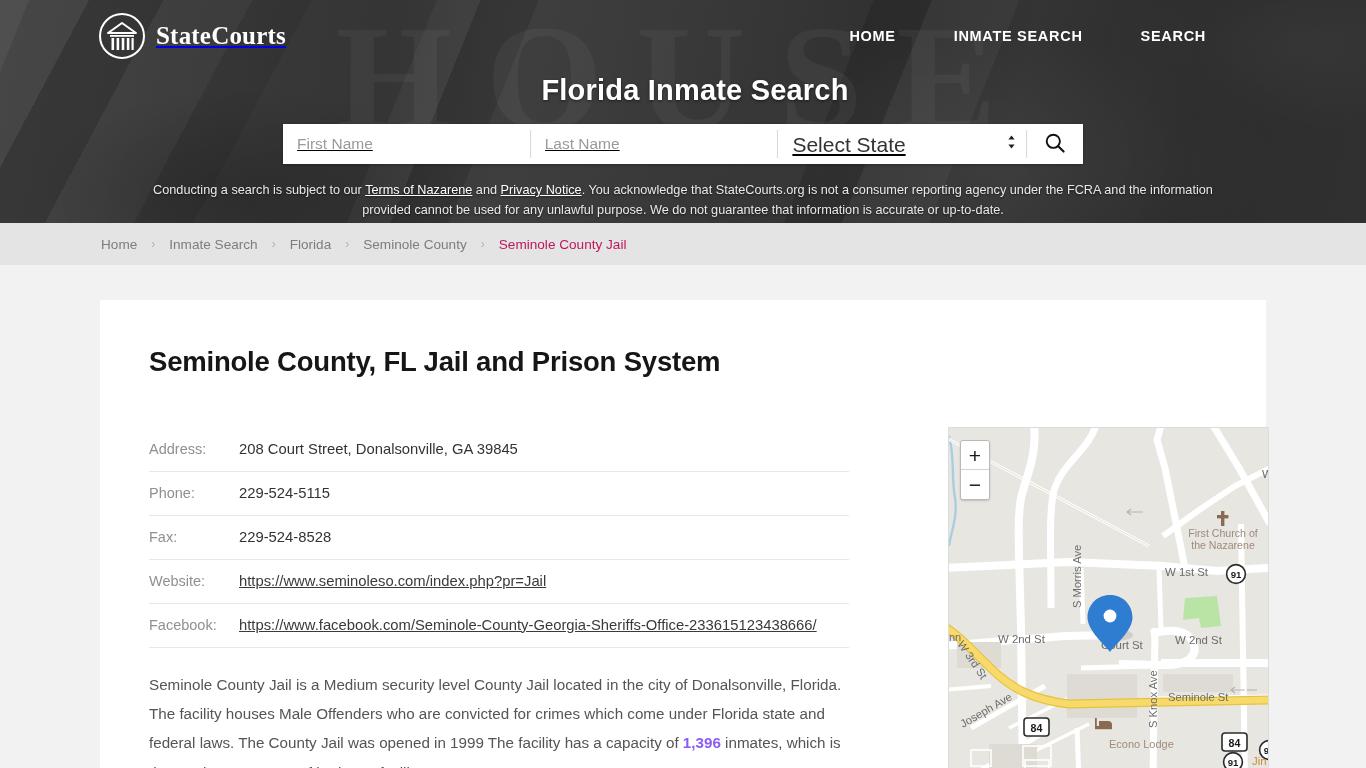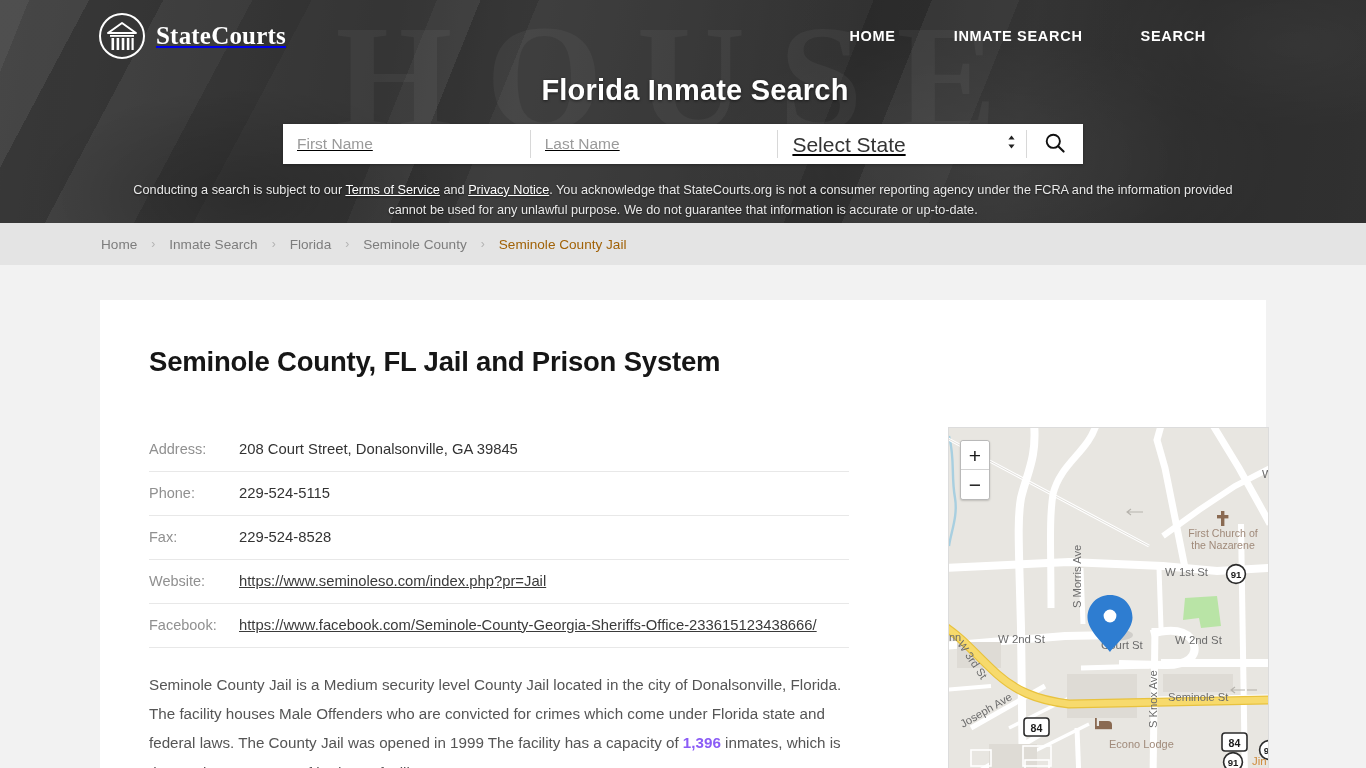--- a/index.html
+++ b/index.html
@@ -170,21 +170,21 @@
     display: flex;
     align-items: center;
     padding-left: 101px;
     gap: 0;
   }
   .crumb {
     font-size: 13.6px;
     color: #7d7d7d;
     text-decoration: none;
   }
-  .crumb.active { color: #a16207; }
+  .crumb.active { color: #be185d; }
   .crumb-sep {
     color: #b3b3b3;
     font-size: 12px;
     margin: 0 14px;
     line-height: 1;
   }
 
   
   .page {
     width: 1366px;
@@ -342,21 +342,21 @@
         <span>
           <svg width="22" height="22" viewBox="0 0 22 22" aria-hidden="true">
             <circle cx="9.3" cy="9.3" r="6.6" fill="none" stroke="#111" stroke-width="1.9"></circle>
             <line x1="14.2" y1="14.2" x2="19.6" y2="19.6" stroke="#111" stroke-width="2.1" stroke-linecap="round"></line>
           </svg>
         </span>
       </button>
     </form>
 
     <p class="disclaimer">
-      <span>Conducting a search is subject to our </span><a href="#">Terms of Service</a><span> and </span><a href="#">Privacy Notice</a><span>. You acknowledge that StateCourts.org is not a consumer reporting agency under the FCRA and the information provided cannot be used for any unlawful purpose. We do not guarantee that information is accurate or up-to-date.</span>
+      <span>Conducting a search is subject to our </span><a href="#">Terms of Nazarene</a><span> and </span><a href="#">Privacy Notice</a><span>. You acknowledge that StateCourts.org is not a consumer reporting agency under the FCRA and the information provided cannot be used for any unlawful purpose. We do not guarantee that information is accurate or up-to-date.</span>
     </p>
   </div>
 </div>
 
 <div class="crumbbar">
   <a class="crumb" href="#">Home</a>
   <span class="crumb-sep">›</span>
   <a class="crumb" href="#">Inmate Search</a>
   <span class="crumb-sep">›</span>
   <a class="crumb" href="#">Florida</a>

